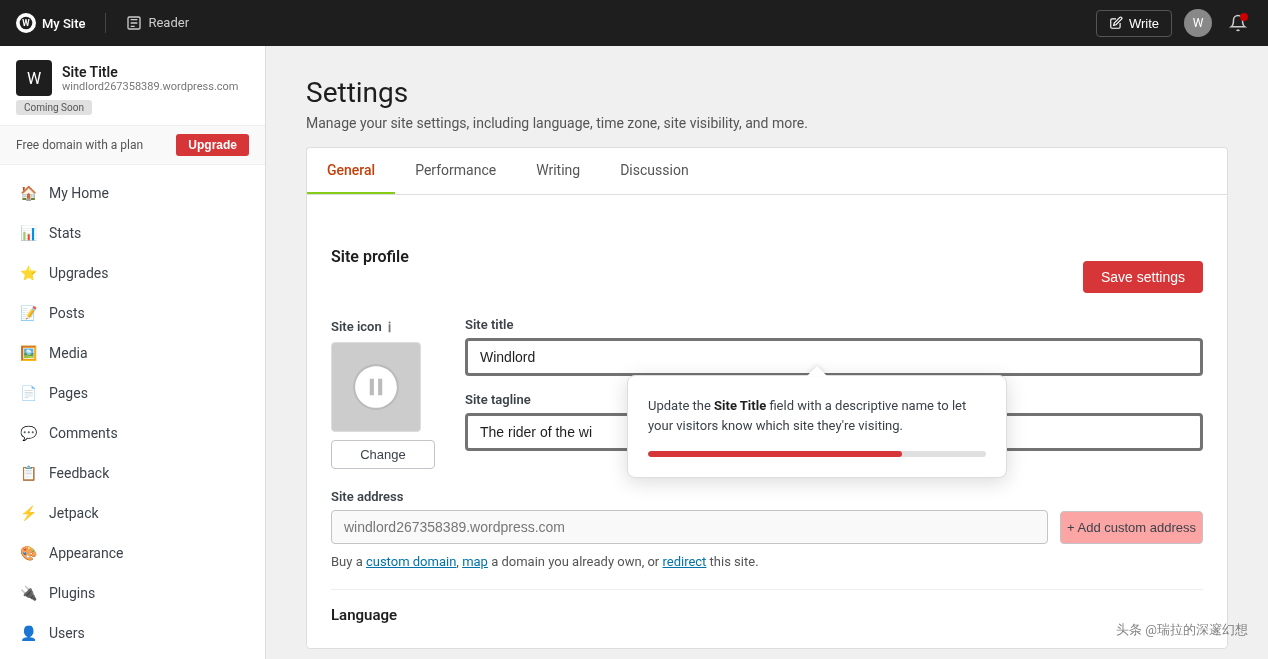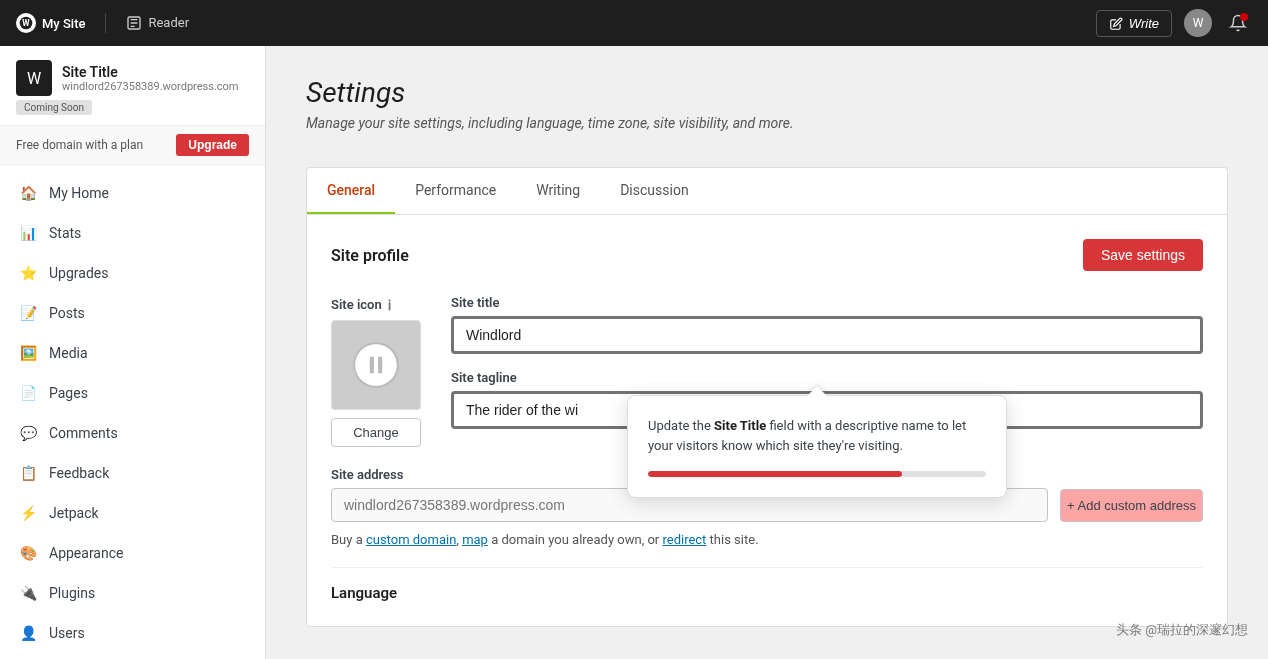--- a/index.html
+++ b/index.html
@@ -10,21 +10,21 @@
       display: flex; align-items: center; background: #1e1e1e; color: #fff;
       height: 46px; padding: 0 16px; gap: 20px; flex-shrink: 0; z-index: 100;
     }
     .topbar-left { display: flex; align-items: center; gap: 20px; }
     .topbar-brand { display: flex; align-items: center; gap: 6px; font-size: 13px; font-weight: 500; color: #fff; cursor: pointer; }
     .topbar-brand-icon { width: 20px; height: 20px; background: #fff; border-radius: 50%; display: flex; align-items: center; justify-content: center; }
     .topbar-brand-icon svg { width: 14px; height: 14px; }
     .topbar-sep { width: 1px; height: 20px; background: #444; }
     .topbar-reader { display: flex; align-items: flex-start; gap: 6px; font-size: 13px; color: #ccc; cursor: pointer; }
     .topbar-right { margin-left: auto; display: flex; align-items: center; gap: 12px; }
-    .topbar-write { display: flex; align-items: flex-end; gap: 6px; background: transparent; border: 1px solid #555; color: #fff; padding: 5px 12px; border-radius: 4px; cursor: pointer; font-size: 13px; font-style: italic; }
+    .topbar-write { display: flex; align-items: flex-start; gap: 6px; background: transparent; border: 1px solid #555; color: #fff; padding: 5px 12px; border-radius: 4px; cursor: pointer; font-size: 13px; }
     .topbar-avatar { width: 28px; height: 28px; border-radius: 50%; background: #888; overflow: hidden; cursor: pointer; display: flex; align-items: center; justify-content: center; color: #fff; font-size: 12px; }
     .topbar-notif { width: 28px; height: 28px; display: flex; align-items: center; justify-content: center; cursor: pointer; position: relative; }
     .notif-dot { width: 8px; height: 8px; background: #c00; border-radius: 50%; position: absolute; top: 4px; right: 4px; }
 
     
     .layout { display: flex; flex: 1; overflow: hidden; }
 
     
     .sidebar {
       width: 266px; background: #fff; border-right: 1px solid #ddd;
@@ -42,46 +42,46 @@
     .upgrade-text { font-size: 12px; color: #555; }
     .upgrade-btn { background: #d63638; color: #fff; border: none; padding: 4px 12px; border-radius: 3px; font-size: 12px; font-weight: 700; cursor: pointer; }
 
     .sidebar-nav { flex: 1; padding: 8px 0; }
     .nav-item { display: flex; align-items: center; gap: 10px; padding: 10px 16px; cursor: pointer; color: #3c434a; font-size: 14px; border-left: 3px solid transparent; }
     .nav-item-icon { width: 20px; height: 20px; display: flex; align-items: center; justify-content: center; flex-shrink: 0; }
 
     
     .main-content { flex: 1; overflow-y: auto; padding: 30px 40px; background: #f0f0f1; }
 
-    .page-header { margin-bottom: 36px; font-style: italic; }
+    .page-header { margin-bottom: 16px; }
     .page-title { font-size: 28px; font-weight: 400; color: #1e1e1e; margin-bottom: 6px; }
     .page-subtitle { font-size: 14px; color: #555; }
 
     
     .settings-tabs { display: flex; border-bottom: none; margin-bottom: 0; background: #fff; border-radius: 4px 4px 0 0; border: 1px solid #ddd; border-bottom: none; }
     .tab-item { padding: 14px 20px; cursor: pointer; font-size: 14px; color: #555; border-bottom: 3px solid transparent; margin-bottom: -1px; }
     .tab-item.active { color: #c2410c; border-bottom: 3px solid #84cc16; font-weight: 500; }
 
     
     .settings-panel { background: #fff; border: 1px solid #ddd; border-radius: 0 0 4px 4px; padding: 24px; position: relative; }
 
     .panel-header { display: flex; align-items: center; justify-content: space-between; margin-bottom: 24px; }
     .panel-title { font-size: 16px; font-weight: 600; color: #1e1e1e; }
-    .save-btn { background: #d63638; color: #fff; border: none; padding: 8px 18px; border-radius: 4px; font-size: 14px; cursor: pointer; font-weight: 500; }
+    .save-btn { background: #d63638; color: #fff; border: none; padding: 8px 18px; border-radius: 4px; font-size: 14px; cursor: pointer; font-weight: 500; margin-top: 42px; }
 
     
     .fields-row { display: flex; gap: 30px; margin-bottom: 20px; }
     .field-group { flex: 1; }
     .field-group-icon { flex: 0 0 auto; }
     .field-label { font-size: 13px; font-weight: 600; color: #3c434a; margin-bottom: 6px; display: flex; align-items: center; gap: 6px; }
     .field-input { width: 100%; border: 3px solid #737373; border-radius: 4px; padding: 8px 12px; font-size: 14px; color: #1e1e1e; outline: none; }
 
     .site-icon-preview { width: 90px; height: 90px; border: 1px solid #ddd; border-radius: 4px; background: #ccc; display: flex; align-items: center; justify-content: center; margin-bottom: 8px; }
     .site-icon-preview svg { width: 50px; height: 50px; color: #fff; }
-    .change-btn { background: #fff; border: 1px solid #c3c4c7; color: #3c434a; padding: 6px 14px; border-radius: 4px; font-size: 13px; cursor: pointer; width: 90px; text-align: center; }
+    .change-btn { background: #fff; border: 1px solid #c3c4c7; color: #3c434a; padding: 6px 14px; border-radius: 4px; font-size: 13px; cursor: pointer; width: 104px; text-align: center; }
 
     .field-hint { font-size: 12px; color: #777; margin-top: 4px; font-style: italic; }
 
     
     .site-address-row { display: flex; align-items: center; gap: 12px; margin-bottom: 10px; }
     .site-address-input { flex: 1; border: 1px solid #c3c4c7; border-radius: 4px; padding: 8px 12px; font-size: 14px; color: #777; background: #f9f9f9; outline: none; }
     .add-address-btn { display: flex; align-items: center; gap: 6px; background: #fca5a5; border: 1px solid #c3c4c7; color: #3c434a; padding: 8px 6px; border-radius: 4px; font-size: 13px; cursor: pointer; white-space: nowrap; }
 
     .domain-hint { font-size: 13px; color: #555; margin-bottom: 20px; }
     .domain-hint a { color: #0073aa; text-decoration: underline; cursor: pointer; }

